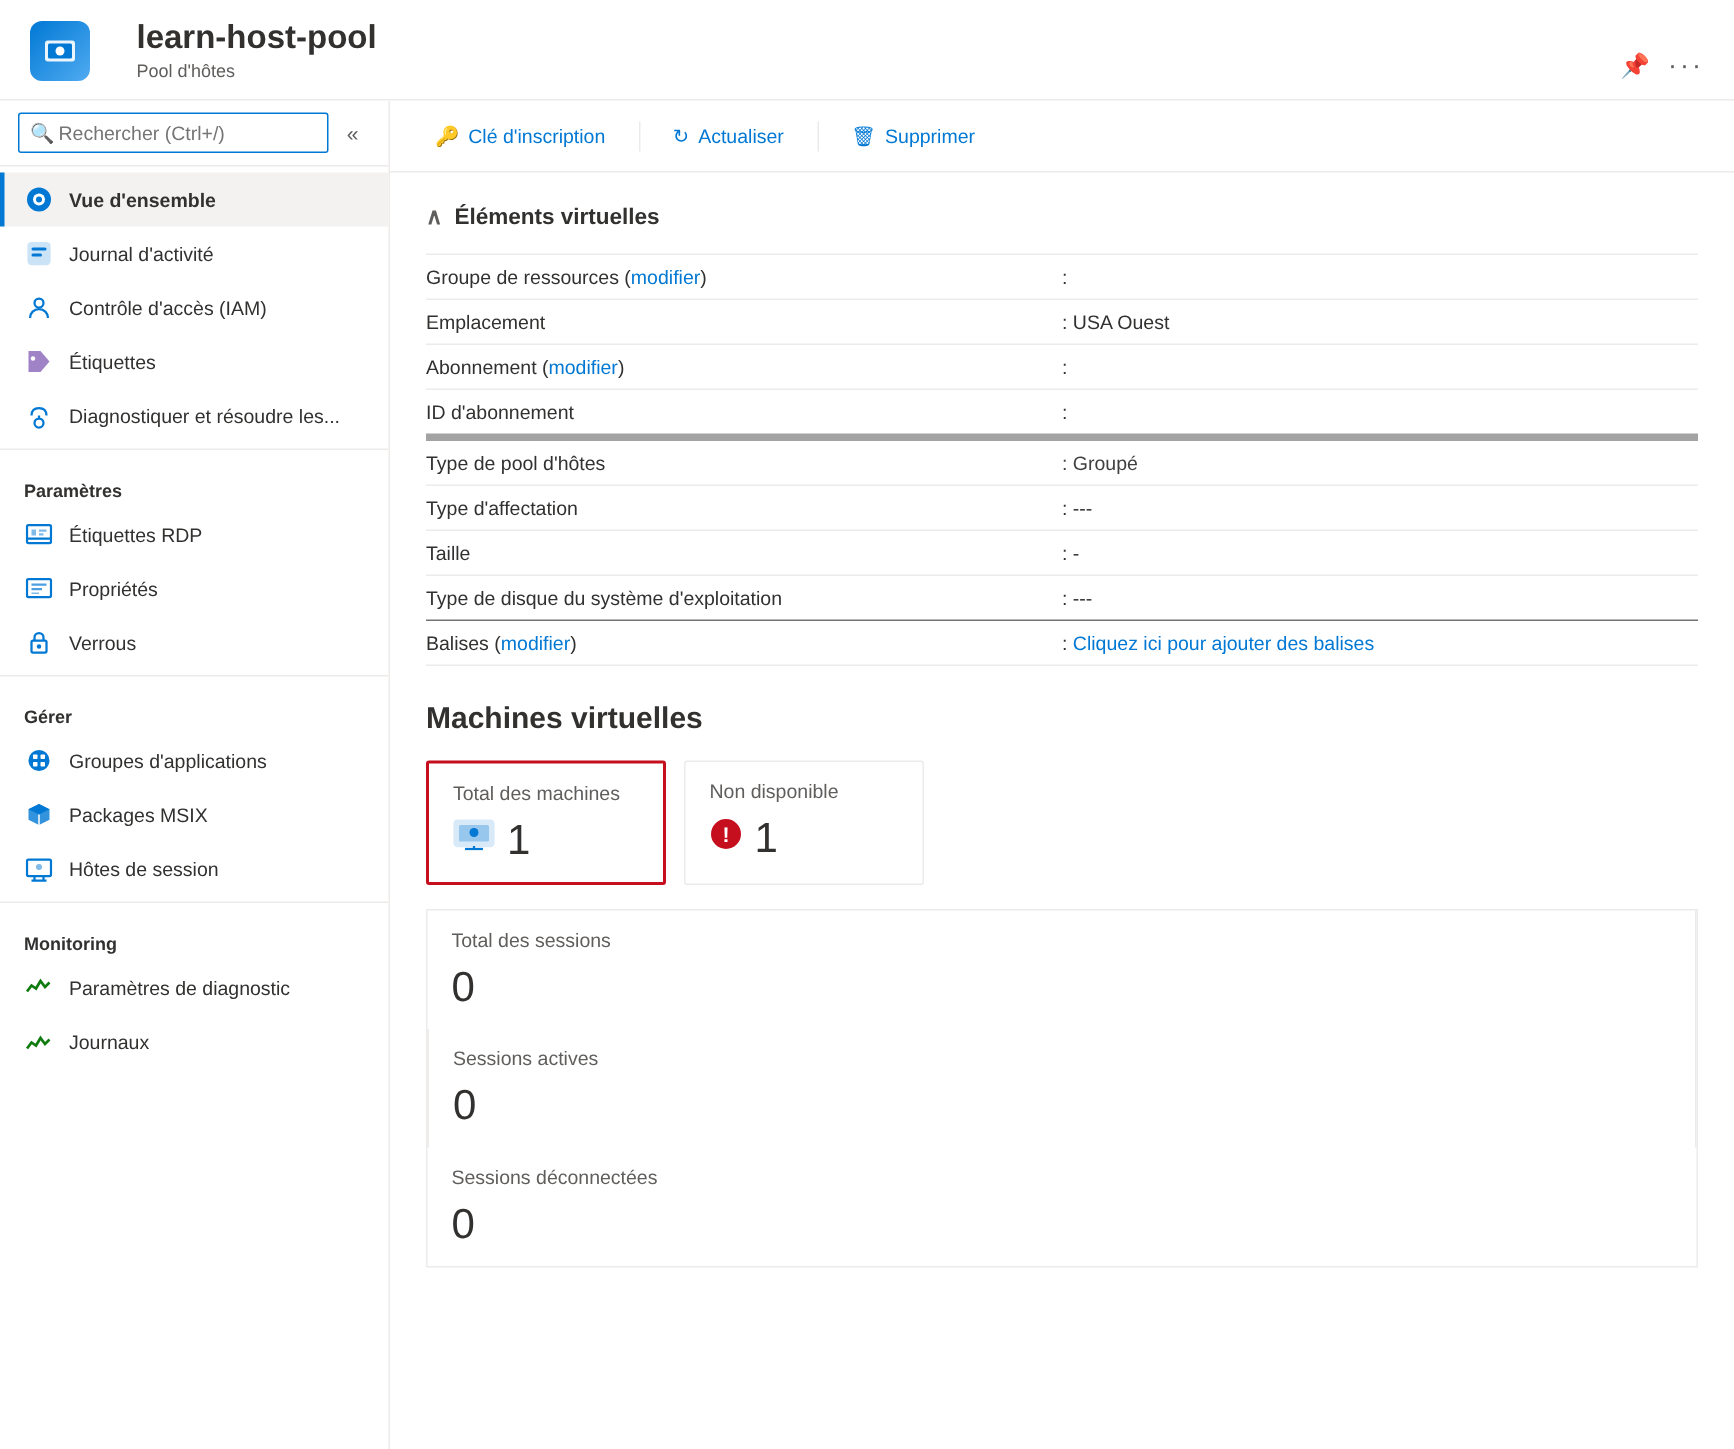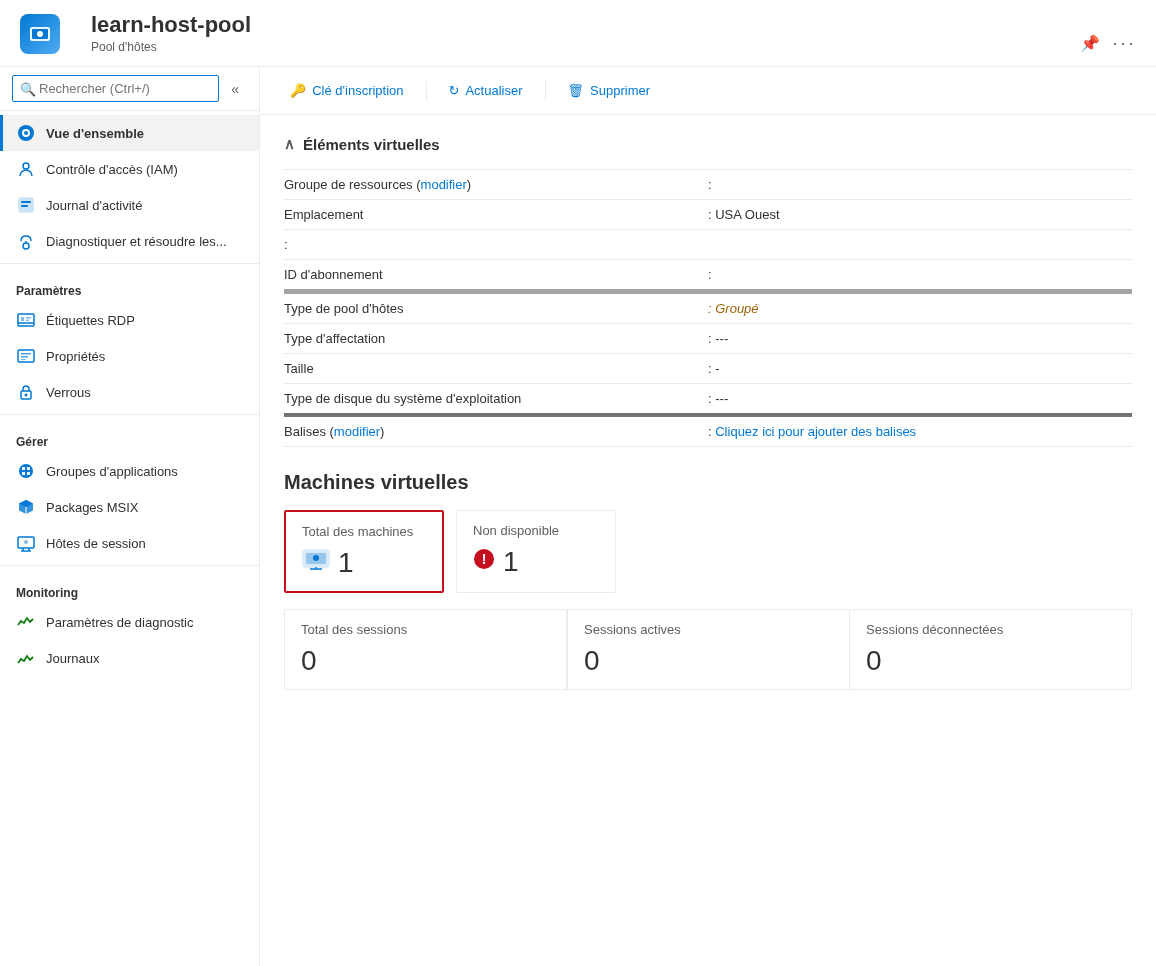--- a/index.html
+++ b/index.html
@@ -76,21 +76,21 @@
 
     .cards-row { display: flex; gap: 12px; margin-bottom: 16px; flex-wrap: wrap; }
     .card {
       border: 1px solid #edebe9; border-radius: 2px; padding: 12px 16px;
       min-width: 160px; background: #fff;
     }
     .card.selected { border: 2px solid #c50f1f; }
     .card-title { font-size: 13px; color: #605e5c; margin-bottom: 8px; }
     .card-value { font-size: 28px; font-weight: 300; color: #323130; display: flex; align-items: center; gap: 8px; }
 
-    .sessions-row { display: flex; gap: 0; border: 1px solid #edebe9; }
+    .sessions-row { display: flex; gap: 0; border: 1px solid #edebe9; flex-direction: column; }
     .session-card { flex: 1; padding: 12px 16px; border-right: 1px solid #edebe9; }
     .session-card:last-child { border-right: none; }
     .session-card-title { font-size: 13px; color: #605e5c; margin-bottom: 8px; }
     .session-card-value { font-size: 28px; font-weight: 300; color: #323130; }
   </style>
 </head>
 <body>
 
 <div class="app-header">
   <div class="app-logo">
@@ -132,38 +132,47 @@
             <circle cx="9" cy="9" r="4" fill="white"></circle>
             <circle cx="9" cy="9" r="2" fill="#0078d4"></circle>
           </svg>
         </span>
         <span>Vue d'ensemble</span>
       </div>
 
       <div class="nav-item">
         <span class="nav-icon">
           <svg width="18" height="18" viewBox="0 0 18 18">
-              <circle cx="9" cy="6" r="3" fill="none" stroke="#0078d4" stroke-width="1.5"></circle>
-              <path d="M3 16c0-3.3 2.7-6 6-6s6 2.7 6 6" fill="none" stroke="#0078d4" stroke-width="1.5"></path>
-            </svg>
-        </span>
-        <span>Contrôle d'accès (IAM)</span>
-      </div>
-
-      <div class="nav-item">
-        <span class="nav-icon">
-          <svg width="18" height="18" viewBox="0 0 18 18">
               <rect x="2" y="2" width="14" height="14" rx="2" fill="#0078d4" opacity="0.2" stroke="#0078d4" stroke-width="1.5"></rect>
               <rect x="4" y="5" width="10" height="2" rx="1" fill="#0078d4"></rect>
               <rect x="4" y="9" width="7" height="2" rx="1" fill="#0078d4"></rect>
             </svg>
         </span>
         <span>Journal d'activité</span>
       </div>
 
+      <div class="nav-item">
+        <span class="nav-icon">
+          <svg width="18" height="18" viewBox="0 0 18 18">
+              <circle cx="9" cy="6" r="3" fill="none" stroke="#0078d4" stroke-width="1.5"></circle>
+              <path d="M3 16c0-3.3 2.7-6 6-6s6 2.7 6 6" fill="none" stroke="#0078d4" stroke-width="1.5"></path>
+            </svg>
+        </span>
+        <span>Contrôle d'accès (IAM)</span>
+      </div>
+
+      <div class="nav-item">
+        <span class="nav-icon">
+          <svg width="18" height="18" viewBox="0 0 18 18">
+              <polygon points="2,2 10,2 16,9 10,16 2,16" fill="#8764b8" opacity="0.8"></polygon>
+              <circle cx="5" cy="7" r="1.5" fill="white"></circle>
+            </svg>
+        </span>
+        <span>Étiquettes</span>
+      </div>
 
       <div class="nav-item">
         <span class="nav-icon">
           <svg width="18" height="18" viewBox="0 0 18 18">
               <path d="M4 9 Q4 4 9 4 Q14 4 14 9" fill="none" stroke="#0078d4" stroke-width="1.5"></path>
               <circle cx="9" cy="14" r="3" fill="none" stroke="#0078d4" stroke-width="1.5"></circle>
               <line x1="9" y1="9" x2="9" y2="11" stroke="#0078d4" stroke-width="1.5"></line>
             </svg>
         </span>
         <span>Diagnostiquer et résoudre les...</span>
@@ -307,44 +316,47 @@
             </div>
             <div style="flex:1; padding:7px 0; color:#323130; font-size:13px;">:</div>
           </div>
 
           <div style="display:flex; border-bottom:1px solid #edebe9;">
             <div style="flex:1; padding:7px 0; color:#323130; font-size:13px;">Emplacement</div>
             <div style="flex:1; padding:7px 0; color:#323130; font-size:13px;">: USA Ouest</div>
           </div>
 
           <div style="display:flex; border-bottom:1px solid #edebe9;">
+            <div style="flex:1; padding:7px 0; color:#323130; font-size:13px;">
+              Abonnement (<span class="link">modifier</span>)
+            </div>
             <div style="flex:1; padding:7px 0; color:#323130; font-size:13px;">:</div>
           </div>
 
           <div style="display:flex; border-bottom:5px solid #a3a3a3;">
             <div style="flex:1; padding:7px 0; color:#323130; font-size:13px;">ID d'abonnement</div>
             <div style="flex:1; padding:7px 0; color:#323130; font-size:13px;">:</div>
           </div>
 
           <div style="display:flex; border-bottom:1px solid #edebe9;">
             <div style="flex:1; padding:7px 0; color:#323130; font-size:13px;">Type de pool d'hôtes</div>
-            <div style="flex:1; padding:7px 0; color:#a16207; font-size:13px;font-style:italic;">: Groupé</div>
+            <div style="flex:1; padding:7px 0; color:#404040; font-size:13px;">: Groupé</div>
           </div>
 
           <div style="display:flex; border-bottom:1px solid #edebe9;">
             <div style="flex:1; padding:7px 0; color:#323130; font-size:13px;">Type d'affectation</div>
             <div style="flex:1; padding:7px 0; color:#323130; font-size:13px;">: ---</div>
           </div>
 
           <div style="display:flex; border-bottom:1px solid #edebe9;">
             <div style="flex:1; padding:7px 0; color:#323130; font-size:13px;">Taille</div>
             <div style="flex:1; padding:7px 0; color:#323130; font-size:13px;">: -</div>
           </div>
 
-          <div style="display:flex; border-bottom:4px solid #737373;justify-content:space-between;">
+          <div style="display:flex; border-bottom:1px solid #737373;justify-content:space-between;">
             <div style="flex:1; padding:7px 0; color:#323130; font-size:13px;">Type de disque du système d'exploitation</div>
             <div style="flex:1; padding:7px 0; color:#323130; font-size:13px;">: ---</div>
           </div>
 
           <div style="display:flex; border-bottom:1px solid #edebe9;">
             <div style="flex:1; padding:7px 0; color:#323130; font-size:13px;">
               Balises (<span class="link">modifier</span>)
             </div>
             <div style="flex:1; padding:7px 0; font-size:13px;">
               : <span class="link">Cliquez ici pour ajouter des balises</span>

